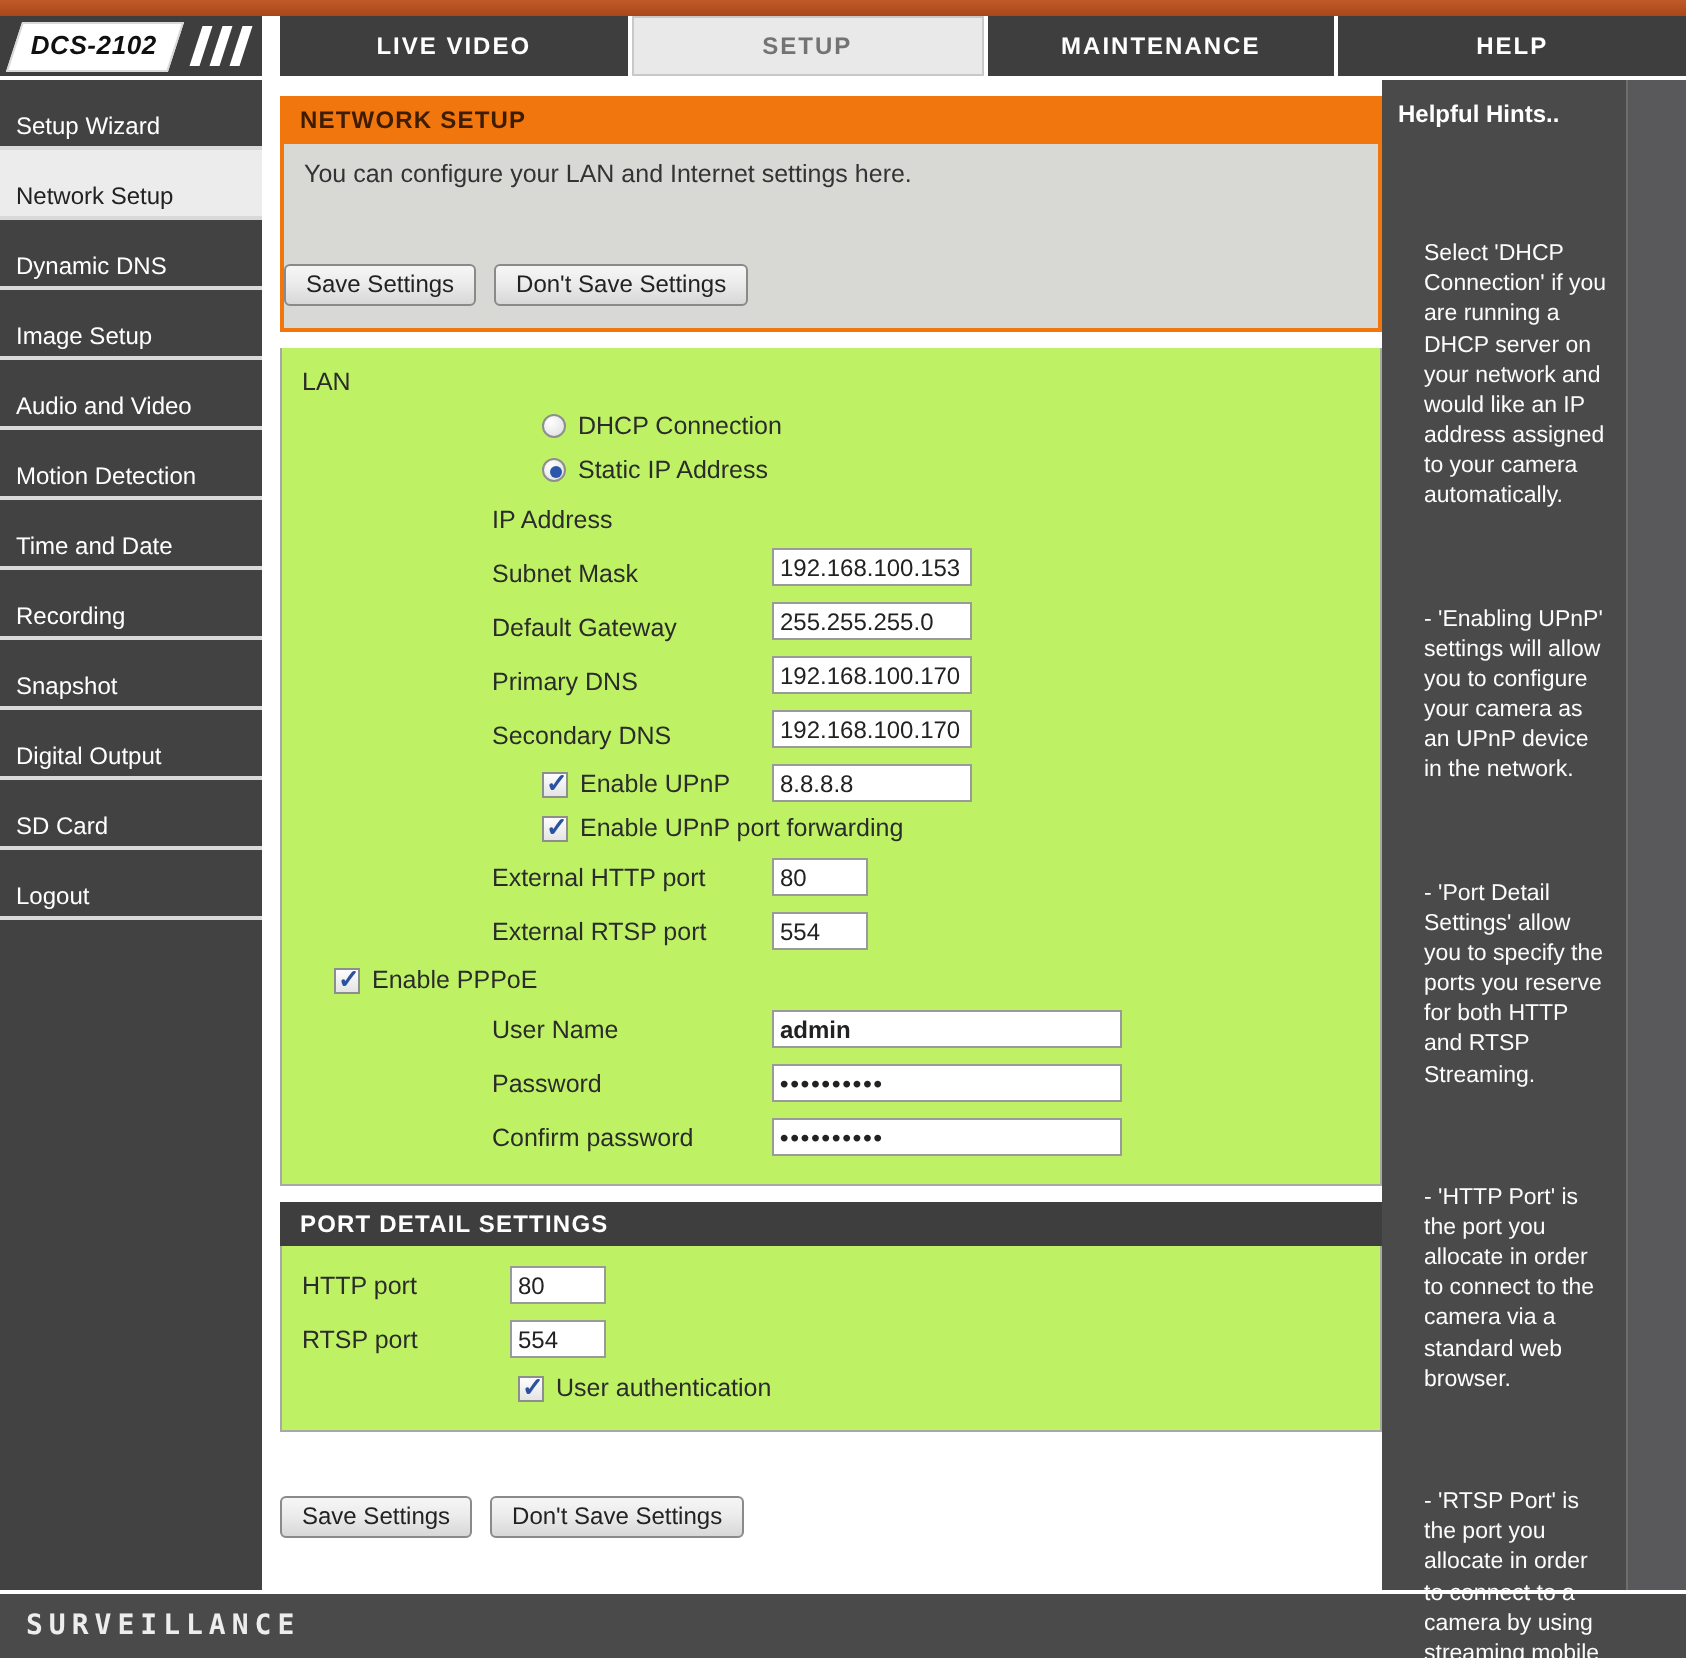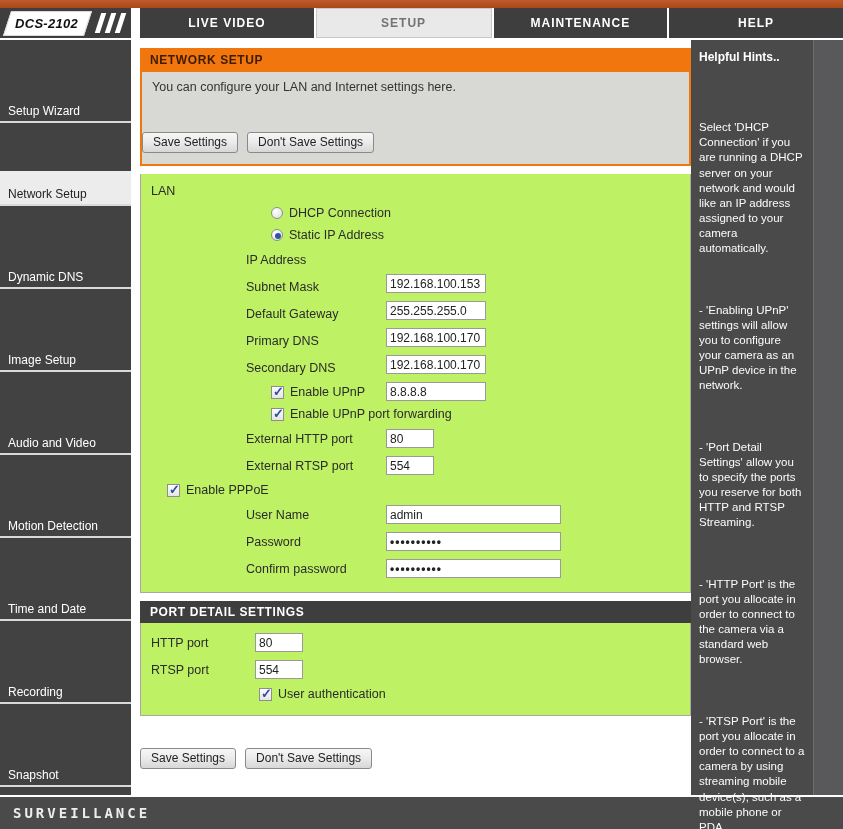--- a/index.html
+++ b/index.html
@@ -18,21 +18,21 @@
   .nav-gap { width:9px; flex:none; background:#fff; }
   .tabs { flex:1; display:flex; gap:2px; }
   .tab { flex:1; background:#3E3E3E; color:#fff; font-size:12px; font-weight:bold; letter-spacing:1px;
          display:flex; align-items:center; justify-content:center; cursor:pointer; }
   .tab.active { background:#E9E9E9; color:#737373; border:1px solid #c8c8c8; }
   .head-gap { height:2px; background:#fff; }
 
   
   .body-row { display:flex; height:755px; }
   .sidebar { width:131px; flex:none; background:#424242; }
-  .side-item { padding:16px 8px 3px 8px; font-size:12px; color:#fff; border-bottom:2px solid #d9d9d9; cursor:pointer;margin-top:48px; }
+  .side-item { padding:16px 8px 3px 8px; font-size:12px; color:#fff; border-bottom:2px solid #d9d9d9; cursor:pointer; }
   .side-item.active { background:#ECECEC; color:#222; }
   .main-gap { width:9px; flex:none; background:#fff; }
   .main { width:551px; flex:none; padding-top:8px; }
   .hints { width:152px; flex:none; position:relative; background:#4A4A4A; }
 
   
   .orange-bar { height:24px; background:#F0760D; color:#3d1c00; font-size:12px; font-weight:bold;
                 letter-spacing:0.6px; line-height:24px; padding-left:10px; }
   .desc-panel { border:2px solid #F0760D; border-top:none; background:#D8D8D5; height:94px; position:relative; }
   .desc-text { font-size:12.5px; color:#333; padding:8px 10px; }
@@ -51,41 +51,41 @@
   .row.sm { height:22px; }
   .lbl { font-size:12.5px; color:#2b2b2b; }
   .lbl.fld { margin-left:95px; width:140px; flex:none; }
   .lbl.pd  { width:104px; flex:none; }
   .ind-120 { margin-left:120px; }
   .ind-16  { margin-left:16px; }
   .ind-108 { margin-left:108px; }
 
   input.txt { height:19px; border:1px solid #9a9a9a; font-family:"Liberation Sans", sans-serif;
               font-size:12px; color:#222; padding:0 3px; background:#fff; }
-  .w100 { width:100px;margin-top:48px; } .w48 { width:48px; } .w175 { width:175px; }
+  .w100 { width:100px;margin-top:48px; } .w48 { width:48px; } .w175 { width:175px;font-weight:bold; }
   input.dots { letter-spacing:1px; font-weight:bold; }
 
   
   .radio { width:12px; height:12px; flex:none; border-radius:50%; border:1px solid #8e8e8e;
            background:radial-gradient(circle at 35% 30%, #fff, #dcdcdc); position:relative; cursor:pointer; }
   .radio[data-checked="true"]::after { content:""; position:absolute; left:3px; top:3px; width:6px; height:6px;
            border-radius:50%; background:#2d56a8; }
   .chk { width:13px; height:13px; flex:none; border:1px solid #8e8e8e;
          background:linear-gradient(180deg,#fdfdfd,#e4e4e4); position:relative; cursor:pointer; }
   .chk[data-checked="true"]::after { content:"\2713"; position:absolute; left:1px; top:-3px;
          font-size:13px; font-weight:bold; color:#2c51a0; }
   .ctl-lbl { font-size:12.5px; color:#2b2b2b; margin-left:6px; }
 
   .final-btns { margin-top:32px; }
 
   
   .hints-inner { position:absolute; left:0; top:2px; bottom:0; width:122px; padding:8px 8px 0 8px; }
   .hints-gutter { position:absolute; right:0; top:0; bottom:0; width:30px; background:#59595B; border-left:1px solid #6e6e6e; }
   .hints-title { font-size:12px; font-weight:bold; color:#fff; margin-bottom:56px; }
-  .hint-p { font-size:11.5px; line-height:1.32; color:#fcfcfc; margin-bottom:46px; }
+  .hint-p { font-size:11.5px; line-height:1.32; color:#fcfcfc; margin-bottom:46px;margin-left:13px; }
 
   
   .footer { height:34px; background:#4A4A4A; border-top:2px solid #fff; display:flex; align-items:center; padding-left:13px; }
   .brand { color:#EDEDED; font-size:14px; font-weight:bold; letter-spacing:3px; font-family:"DejaVu Sans Mono", monospace; }
 </style>
 </head>
 <body>
 
 <div class="page">
 

